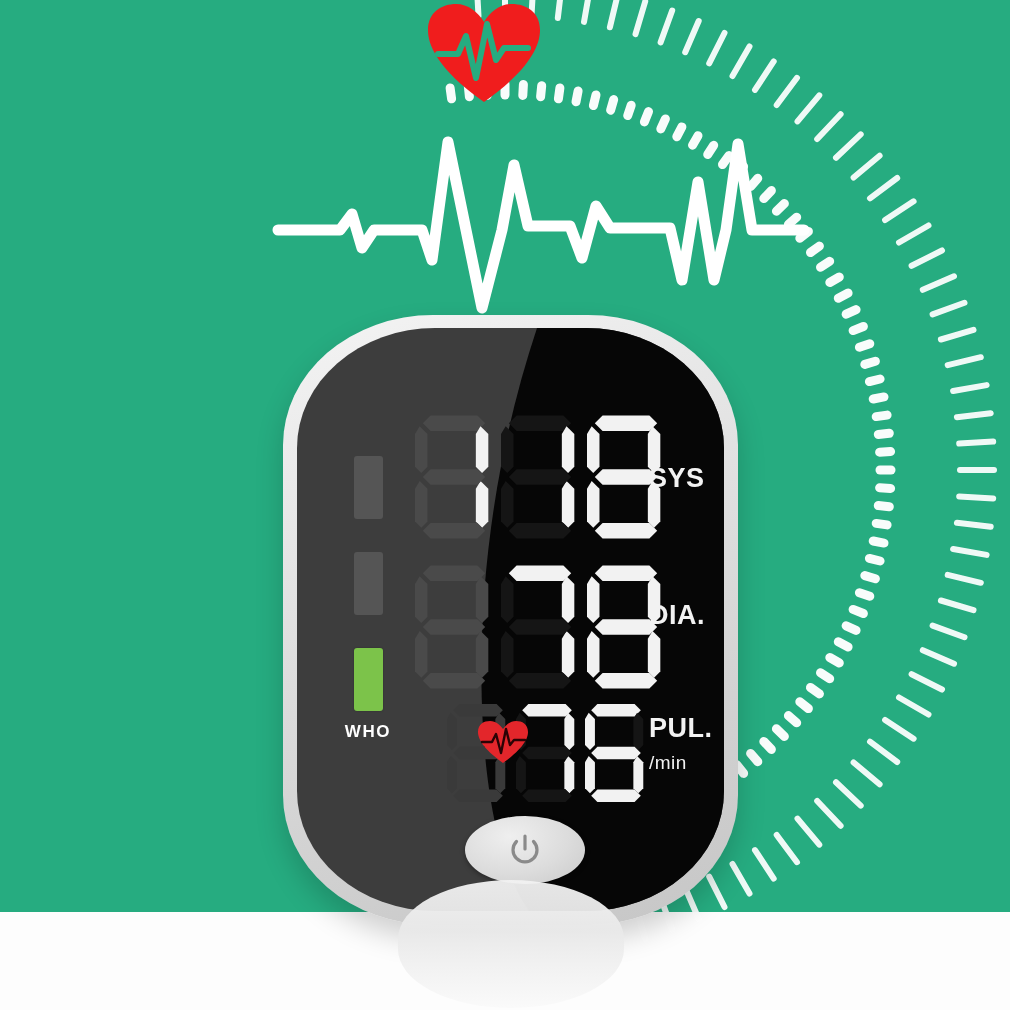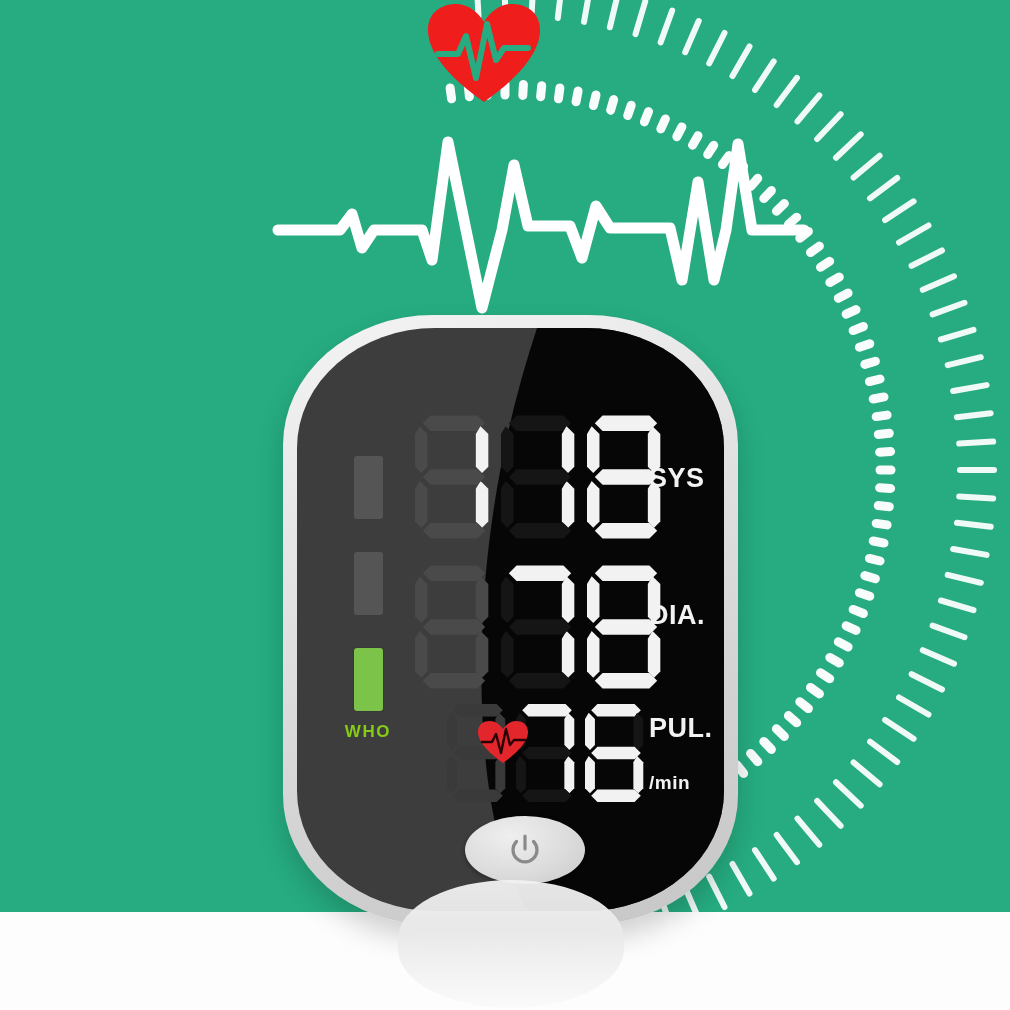--- a/index.html
+++ b/index.html
@@ -76,31 +76,31 @@
 
   .digit{display:inline-block;vertical-align:top;position:relative;}
 
   .unit-label{
     position:absolute;color:#f2f2f2;font-weight:700;letter-spacing:.5px;
     font-family:"Liberation Sans",sans-serif;
   }
   #lbl-sys{left:352px;top:135px;font-size:27px;}
   #lbl-dia{left:352px;top:272px;font-size:27px;}
   #lbl-pul{left:352px;top:385px;font-size:27px;}
-  #lbl-min{left:352px;top:424px;font-size:19px;font-weight:700;margin-top:20px;}
+  #lbl-min{left:352px;top:424px;font-size:19px;font-weight:400;}
 
   
   .who-wrap{position:absolute;left:47px;top:128px;width:48px;}
   .who-seg{
     width:29px;height:63px;margin:0 auto 33px auto;border-radius:3px;
   }
   .who-seg.dim{background:#555555;}
   .who-seg.active{background:#7cc34a;box-shadow:0 0 2px rgba(0,0,0,.25);}
   .who-label{
-    text-align:center;color:#84cc16;font-size:17px;font-weight:700;
+    text-align:center;color:#ffffff;font-size:17px;font-weight:700;
     letter-spacing:1.6px;margin-top:-22px;
   }
 
   
   .lcd-heart{position:absolute;left:180px;top:392px;width:52px;height:44px;}
 
   
   .power-btn{
     position:absolute;left:168px;top:488px;width:120px;height:68px;
     border-radius:50%;

